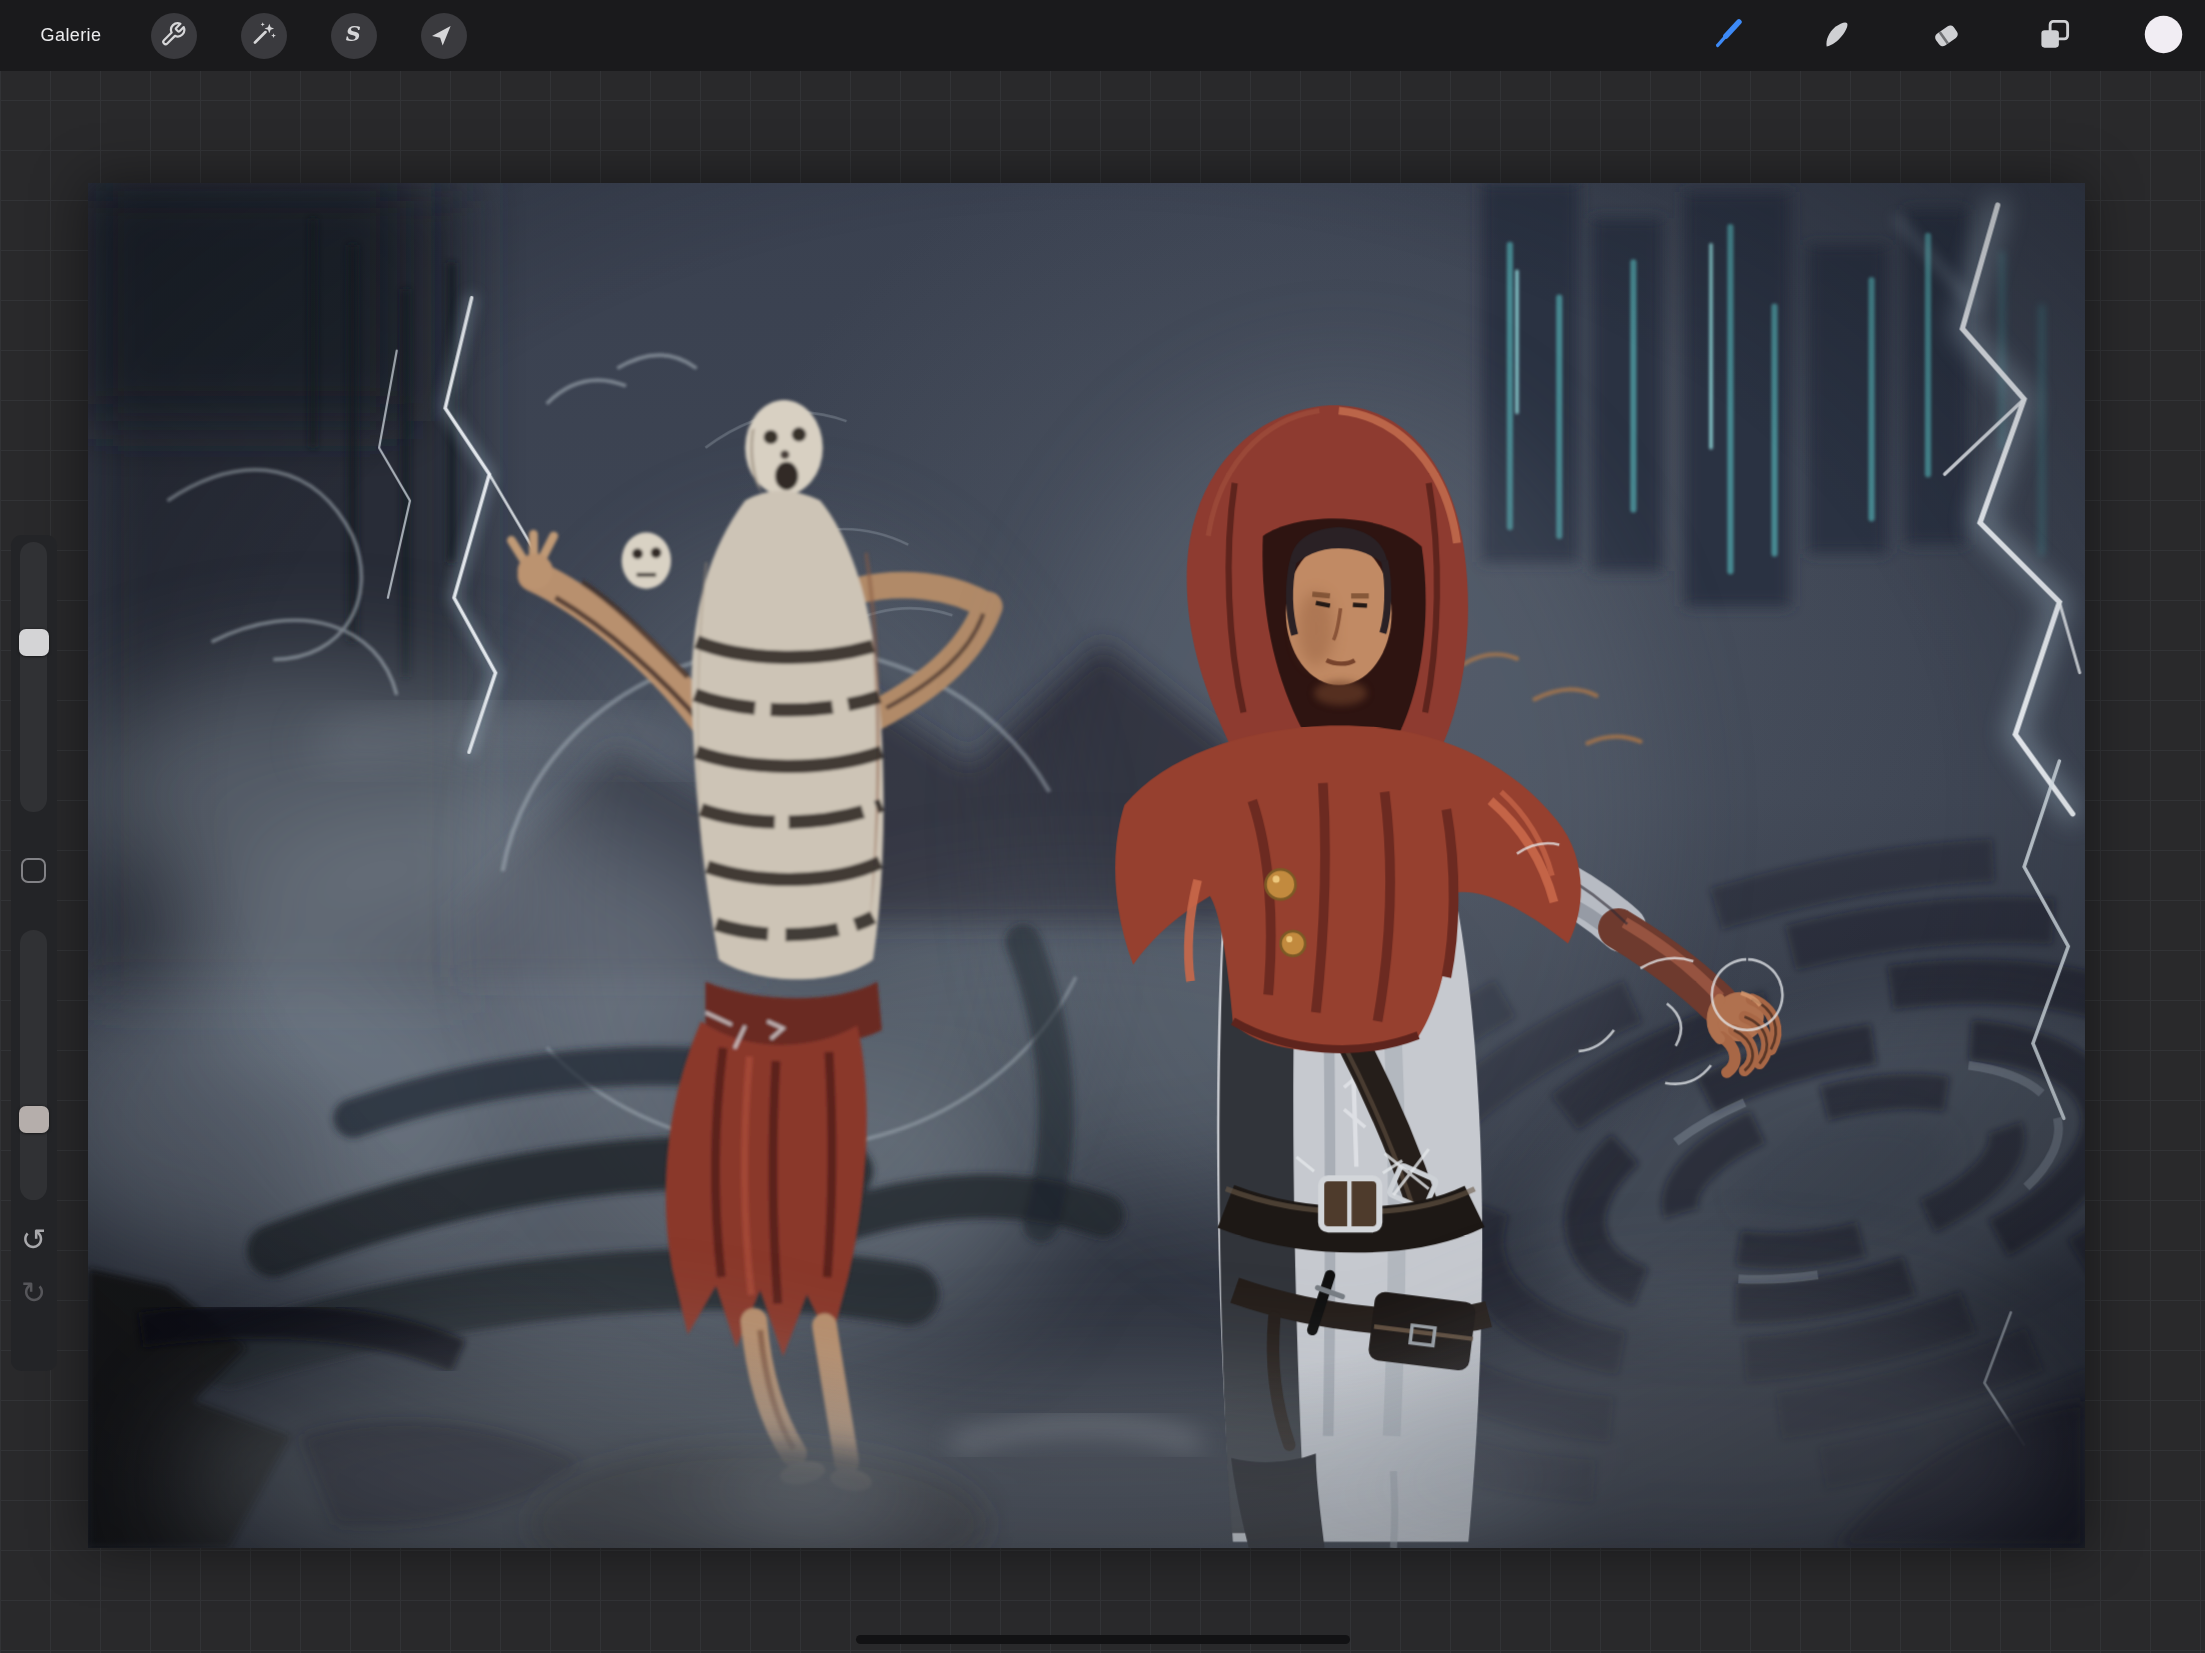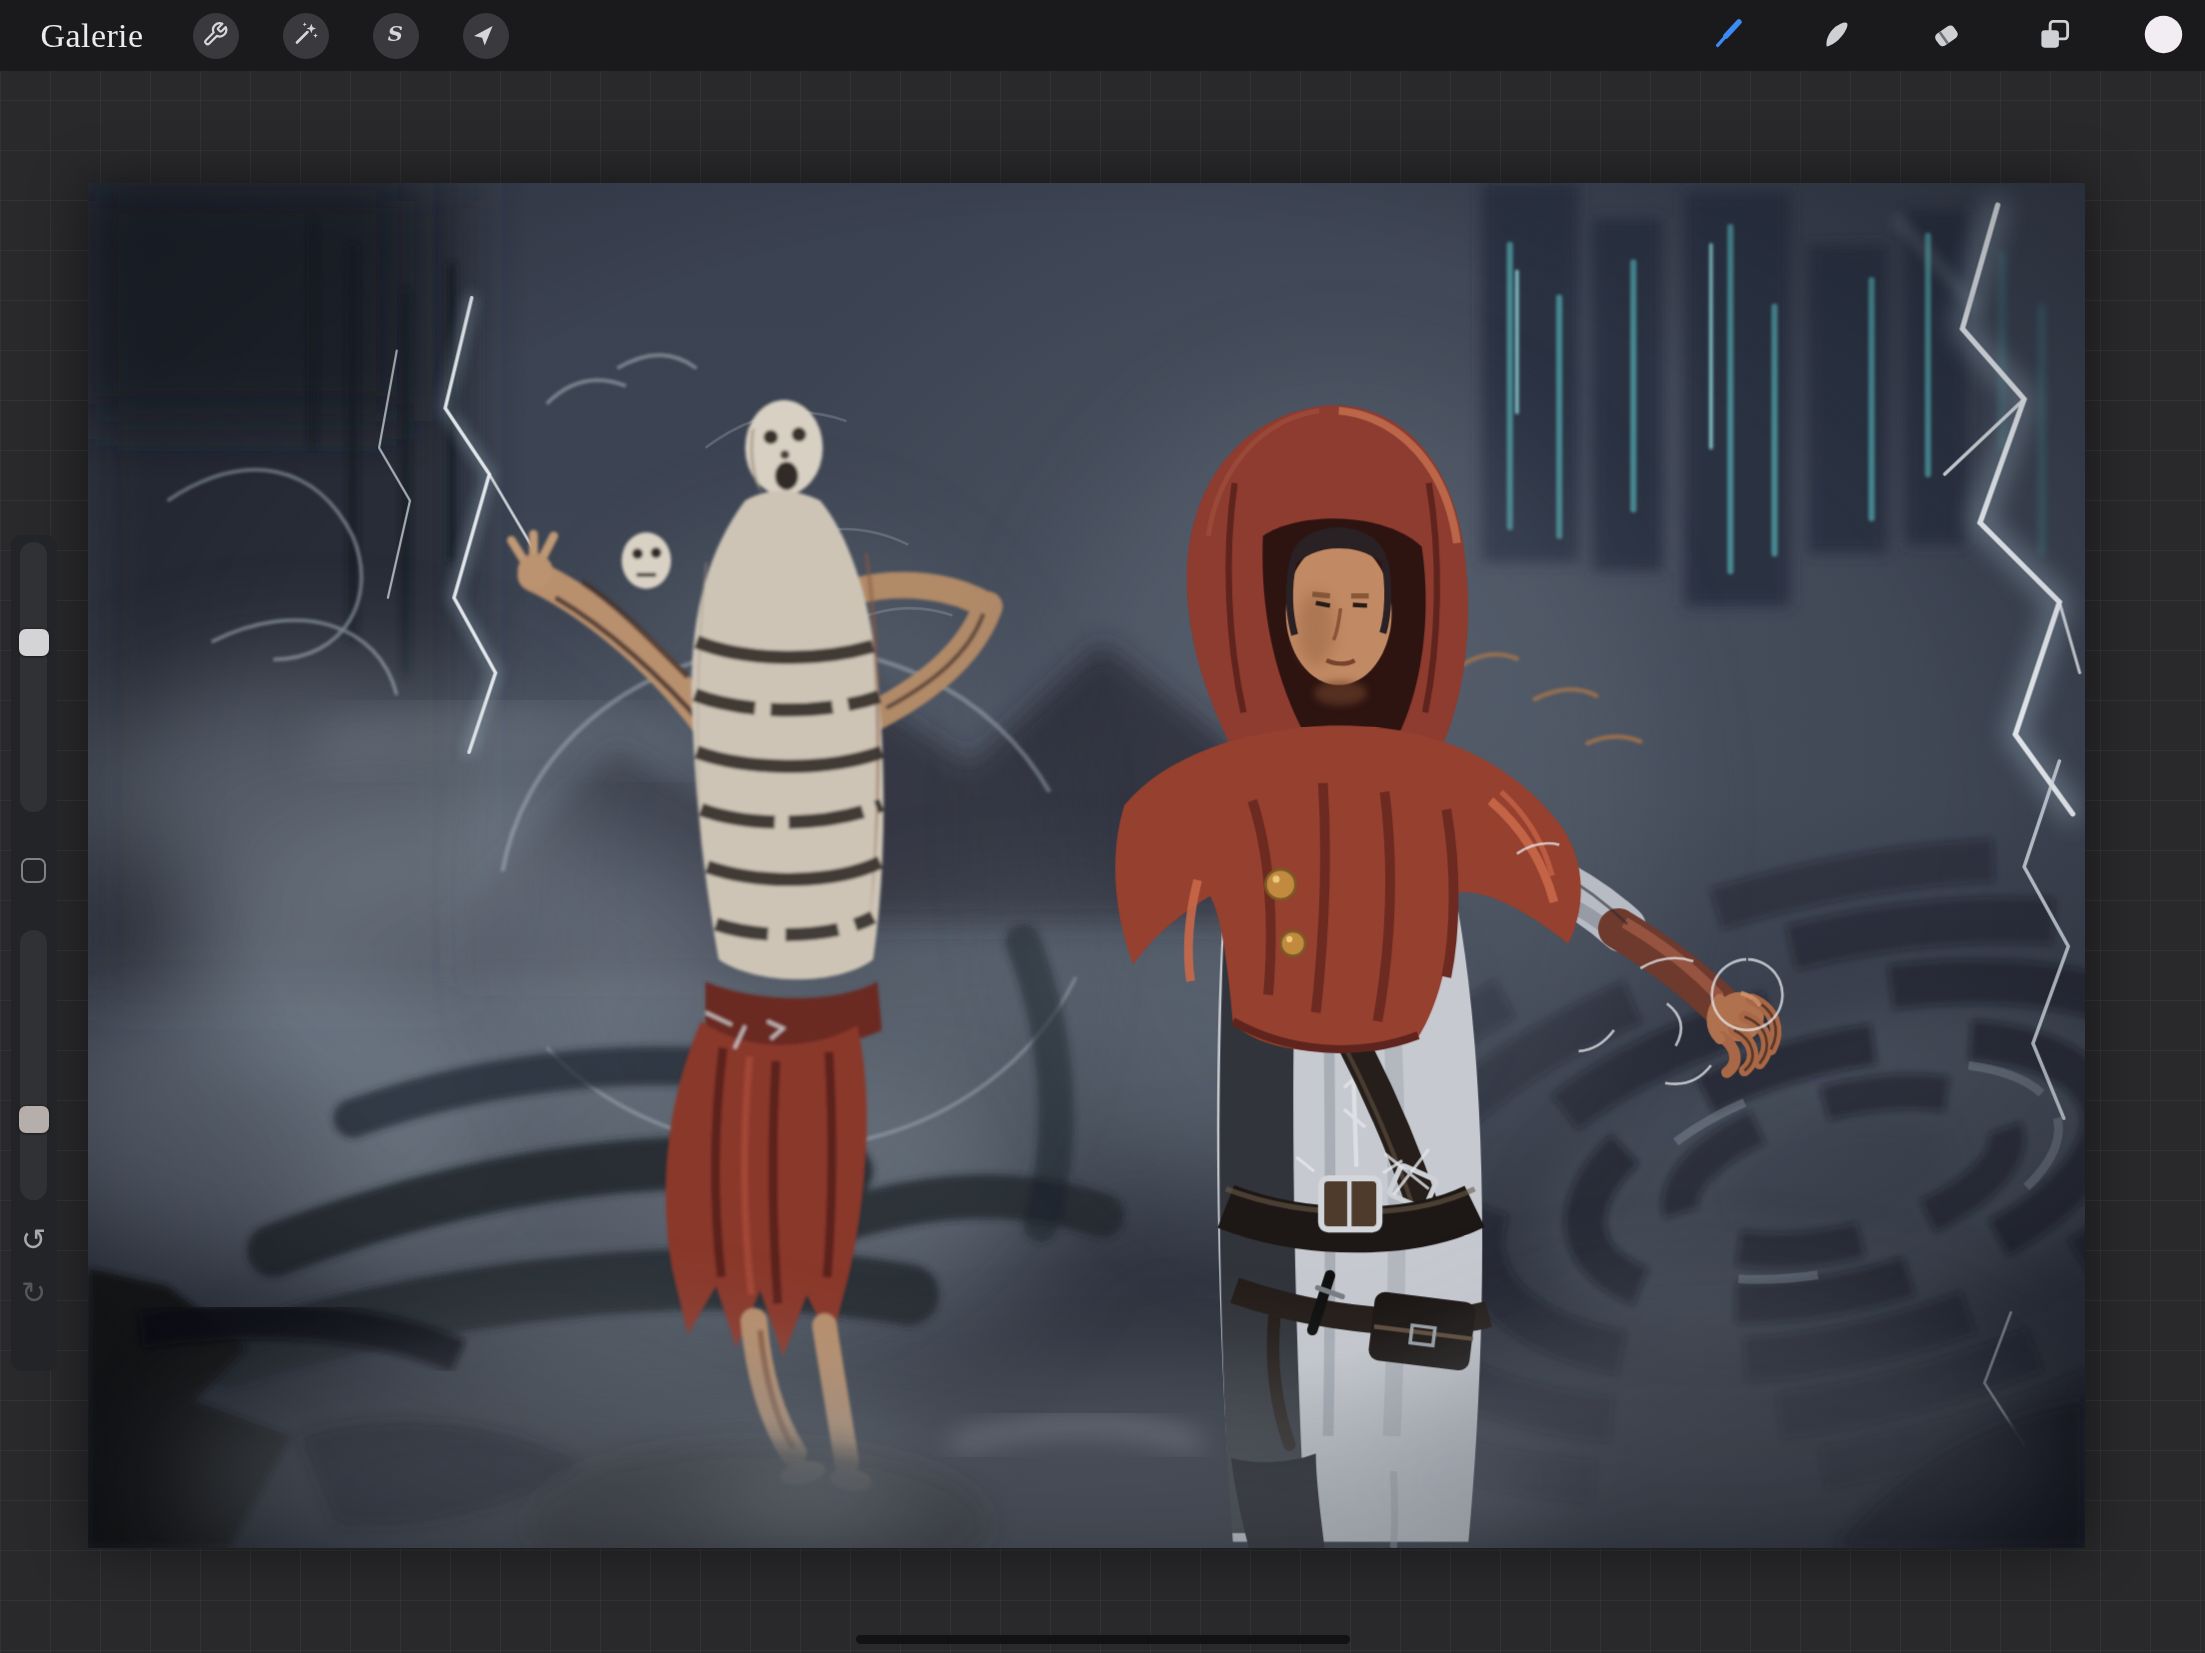--- a/index.html
+++ b/index.html
@@ -13,22 +13,22 @@
     font-family:"Liberation Sans", sans-serif;
   }
   
   .topbar{
     position:absolute;top:0;left:0;right:0;height:71px;background:#1a1a1c;
     display:flex;align-items:center;justify-content:space-between;
     padding:0 23px;z-index:20;box-sizing:border-box;
   }
   .left-tools{display:flex;align-items:center;gap:44px;}
   .gallery-label{
-    font-size:34px;color:#ebebed;padding-left:17.6px;margin-right:5.3px;
-    letter-spacing:0.4px;cursor:default;font-family:Liberation Serif, serif;
+    font-size:18px;color:#ebebed;padding-left:17.6px;margin-right:5.3px;
+    letter-spacing:0.4px;cursor:default;
   }
   .tool-circle{
     width:46px;height:46px;border-radius:50%;background:#3a3a3e;
     display:flex;align-items:center;justify-content:center;flex:0 0 auto;
   }
   .right-tools{display:flex;align-items:center;gap:74px;padding-right:1.8px;}
   .right-tools .ricon{width:35px;height:35px;display:flex;align-items:center;justify-content:center;}
   
   .sidebar{
     position:absolute;left:10.6px;top:535px;width:46px;height:836px;

